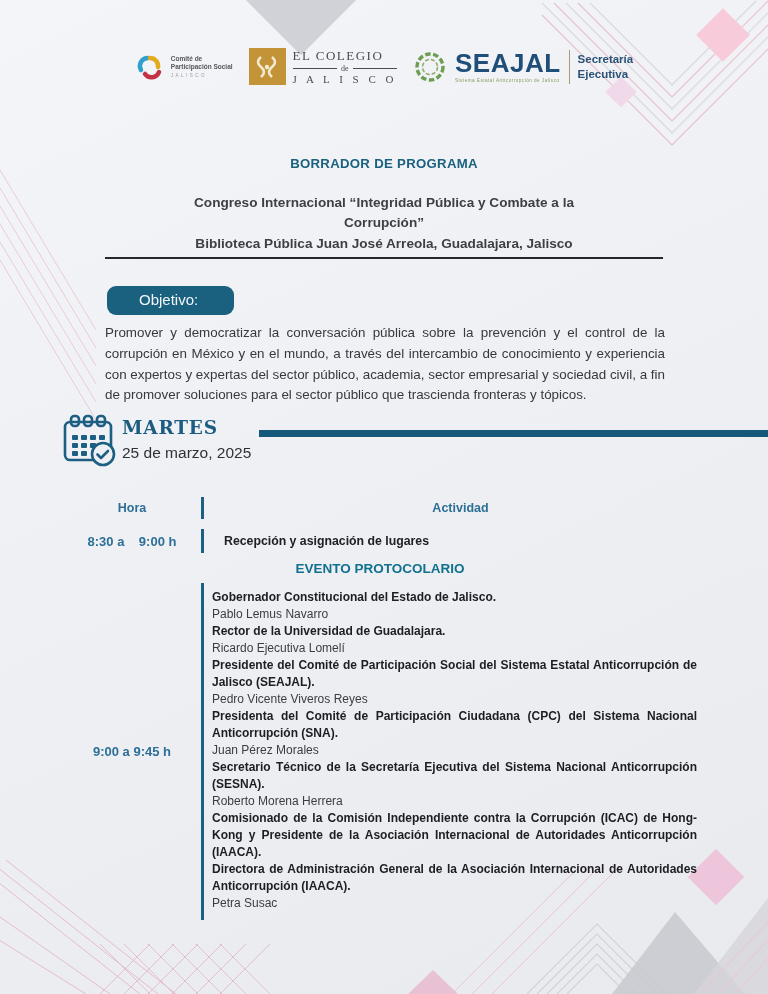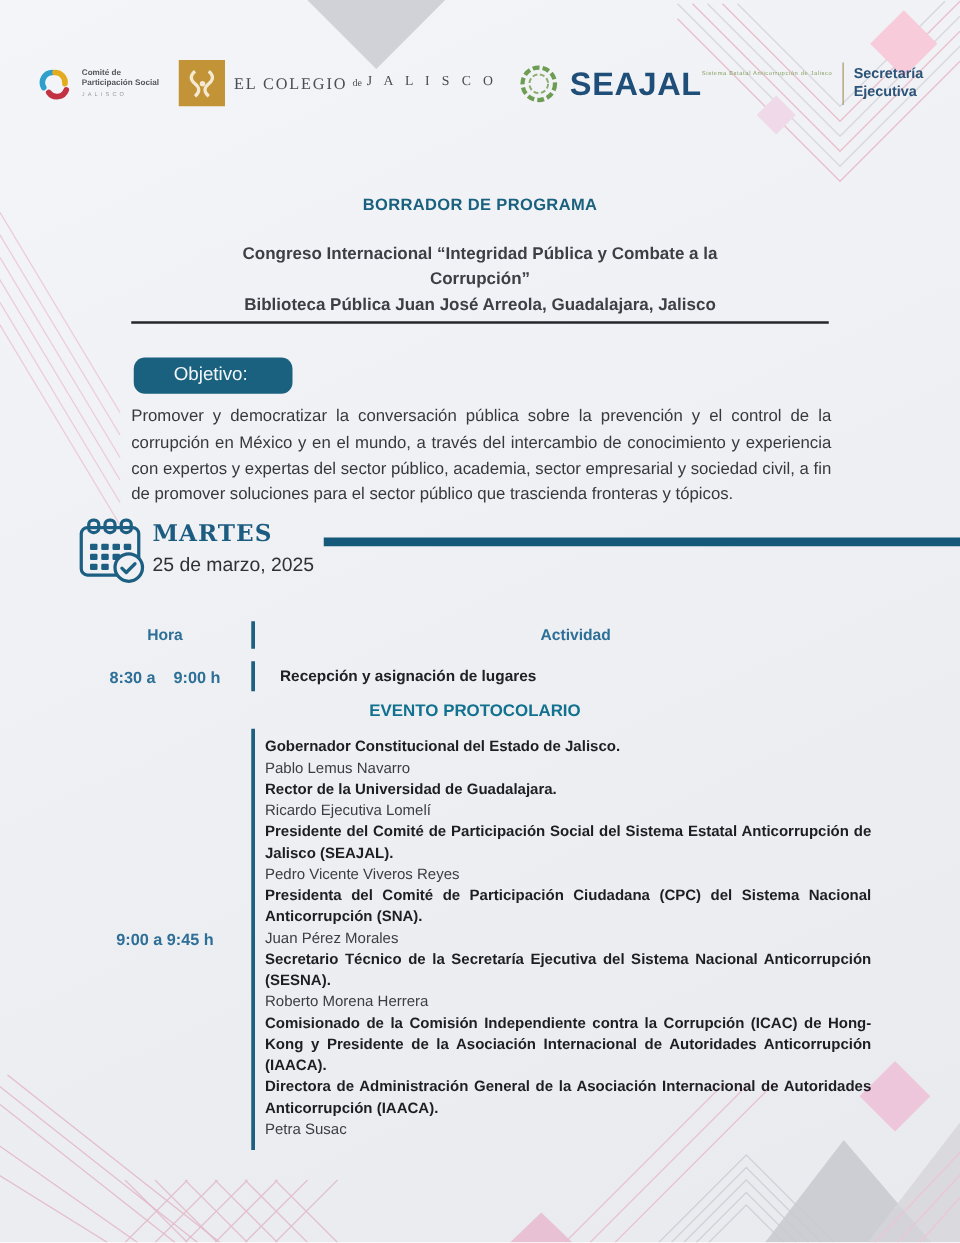--- a/index.html
+++ b/index.html
@@ -16,28 +16,28 @@
   .logo { display:flex; align-items:center; gap:6px; }
   .cps-text { display:flex; flex-direction:column; }
   .cps-l1,.cps-l2 { font-size:6.5px; font-weight:bold; color:#55555c; line-height:1.25; }
   .cps-l3 { font-size:4.5px; color:#9a9aa2; letter-spacing:2.5px; margin-top:2px; }
   .udg-text { display:flex; flex-direction:column; font-family:"Liberation Serif", serif; }
   .udg-l1 { font-size:9.5px; font-weight:bold; color:#3c3c44; letter-spacing:.3px; }
   .udg-l2 { font-size:11px; font-weight:bold; color:#3c3c44; letter-spacing:.6px; }
   .udg-l3 { font-size:3.6px; color:#9b2432; margin-top:1.5px; white-space:nowrap; overflow:hidden; }
   .colegio { gap:7px; }
   .colegio-sq { width:37px; height:37px; background:#c29437; display:flex; align-items:center; justify-content:center; }
-  .colegio-text { display:flex; flex-direction:row; font-family:"Liberation Serif", serif; color:#4b4b52; }
+  .colegio-text { display:flex; flex-direction:column; font-family:"Liberation Serif", serif; color:#4b4b52; }
   .colegio-l1 { font-size:13px; letter-spacing:1.5px; }
   .colegio-mid { display:flex; align-items:center; gap:4px; }
   .colegio-mid .rule { flex:1; border-top:1px solid #4b4b52; }
   .colegio-l2 { font-size:8px; }
   .colegio-l3 { font-size:11px; letter-spacing:3.5px; }
   .seajal { gap:8px; }
-  .seajal-main { display:flex; flex-direction:row; align-items:flex-start;text-align:right; }
+  .seajal-main { display:flex; flex-direction:column; align-items:flex-start;text-align:right; }
   .seajal-name { font-size:26px; font-weight:bold; color:#1f4e79; letter-spacing:.5px; line-height:1; }
   .seajal-sub { font-size:4.6px; color:#86a061; letter-spacing:.5px; margin-top:2px; }
   .seajal-div { width:1px; height:34px; background:#a89a71; }
   .seajal-right { display:flex; flex-direction:column; font-size:11.5px; font-weight:bold; color:#2b5378; line-height:1.3; }
 
   
   .header { position:absolute; top:156px; left:0; right:0; text-align:center; }
   .draft { font-size:13.2px; font-weight:bold; color:#19617f; letter-spacing:.3px; }
   .title-l1,.title-l2,.venue { font-size:13.6px; font-weight:bold; color:#3e3f45; line-height:1.5; }
   .title-l1 { margin-top:22px; }

